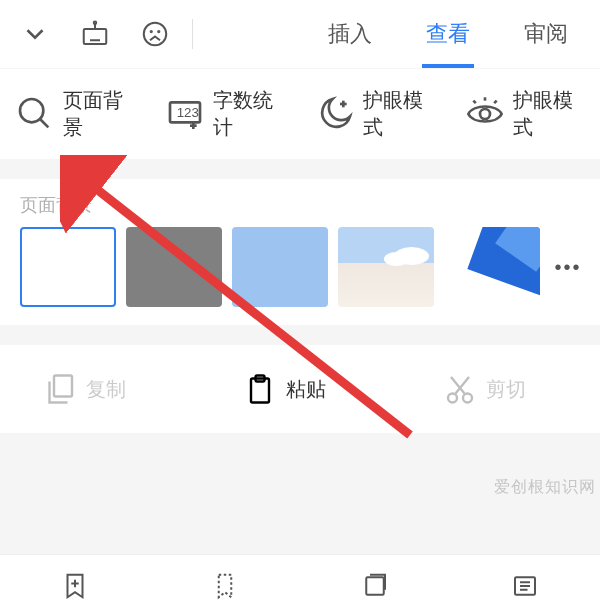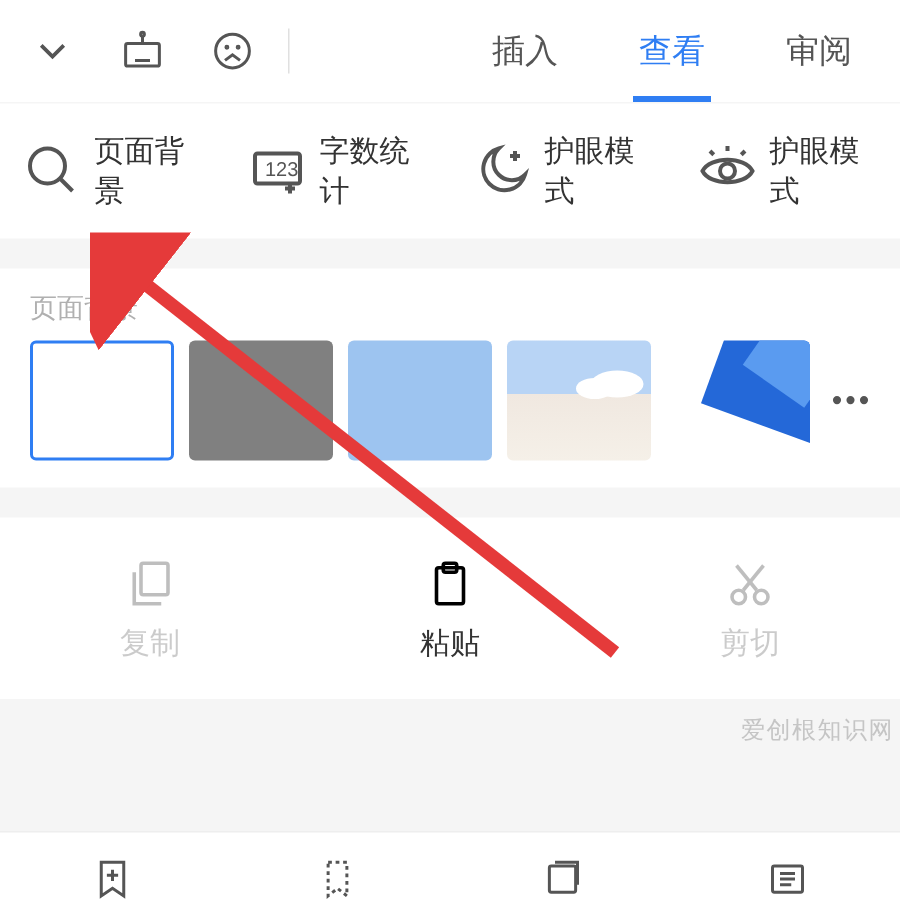--- a/index.html
+++ b/index.html
@@ -178,21 +178,21 @@
     
     .clip-row {
       background: #fff;
       margin-top: 20px;
       display: flex;
       justify-content: space-around;
       padding: 24px 0;
     }
     .clip-item {
       display: flex;
-      flex-direction: column;
+      flex-direction: row;
       align-items: center;
       gap: 6px;
       width: 120px;
     }
     .clip-item.disabled { opacity: 0.25; }
     .clip-icon { width: 40px; height: 40px; display:flex; align-items:center; justify-content:center; }
     .clip-icon svg { width: 36px; height: 36px; }
     .clip-label { font-size: 20px; color: #333; }
     
     

